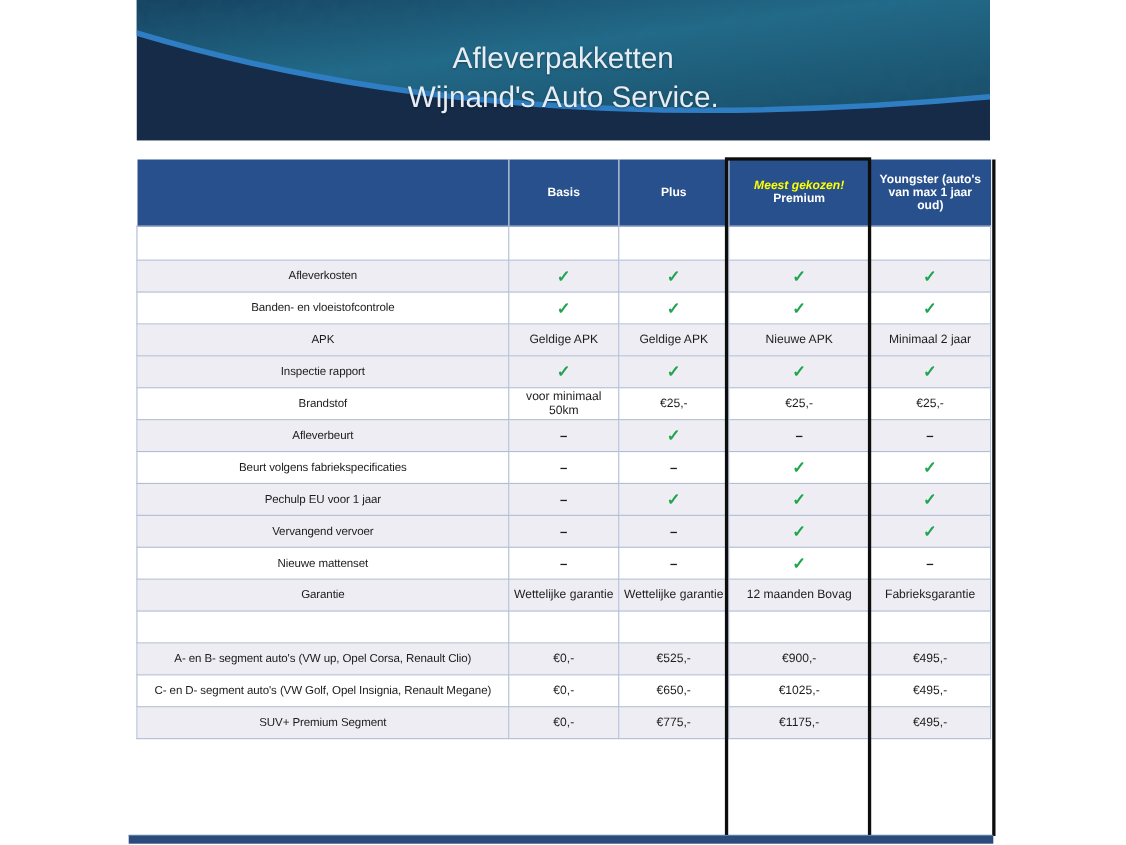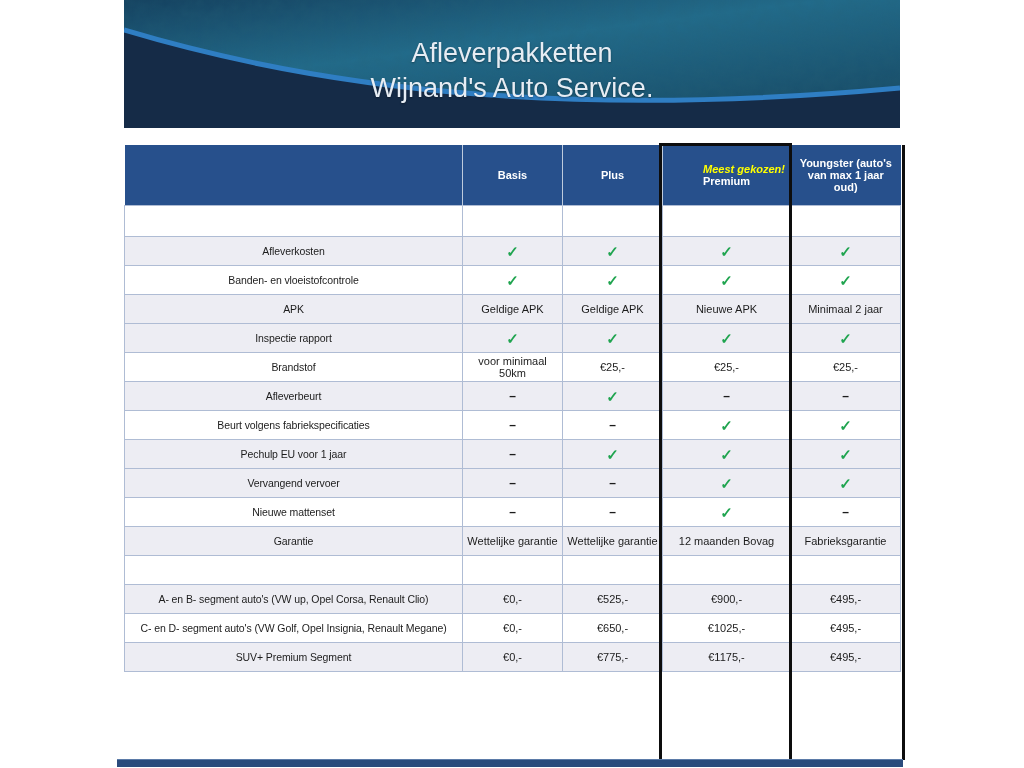--- a/index.html
+++ b/index.html
@@ -22,21 +22,21 @@
         font-size:11px;font-weight:bold;text-align:center;vertical-align:middle;
         height:56px;padding:2px 5px;border-right:1px solid rgba(255,255,255,.7);}
   table.price th:last-child{border-right:none;text-align:center;}
   table.price td{border:1px solid #AFBCD4;text-align:center;vertical-align:middle;
         font-size:11px;color:#1c1c1c;height:28px;padding:0 4px;overflow:hidden;}
   table.price td:first-child{font-size:10.5px;letter-spacing:-0.1px;white-space:nowrap;margin-left:16px;}
   tr.shade td{background:var(--row-shade,#EDEDF3);}
   tr.spacer td{height:30px;}
   .check{color:var(--check-green,#1FA44F);font-size:15px;font-weight:bold;line-height:1;}
   .dash{font-weight:bold;font-size:12px;line-height:1;}
-  .badge{color:var(--badge-yellow,#FFFF00);font-style:italic;display:block;text-align:right;}
+  .badge{color:var(--badge-yellow,#FFFF00);font-style:italic;display:block;}
 
   
   .premium-box{position:absolute;left:659px;top:143px;width:133px;height:620px;
         border:3px solid #0d0d0d;box-sizing:border-box;pointer-events:none;}
   .right-line{position:absolute;left:902px;top:145px;width:3px;height:615px;
         background:#0d0d0d;pointer-events:none;}
   .bottom-bar{position:absolute;left:117px;top:759px;width:786px;height:8px;
         background:var(--bottom-bar,#2B4B7C);border-top:1px solid #5b7ba8;
         box-sizing:border-box;}
 </style>

